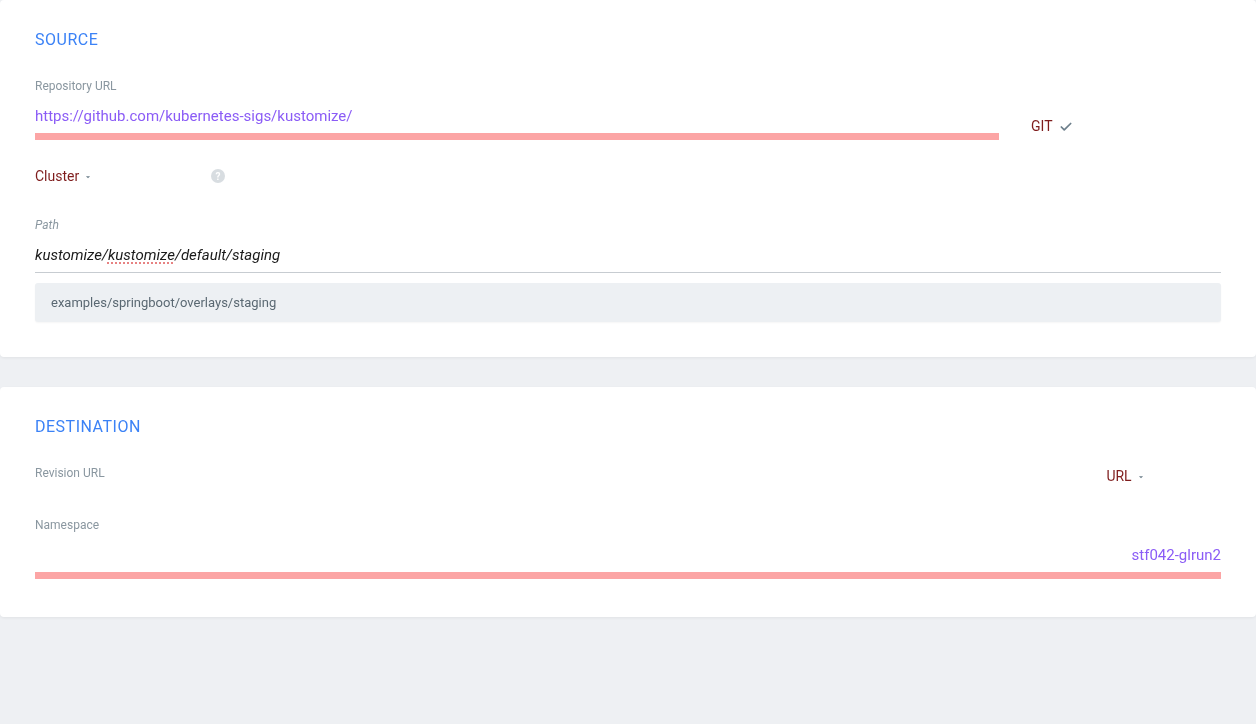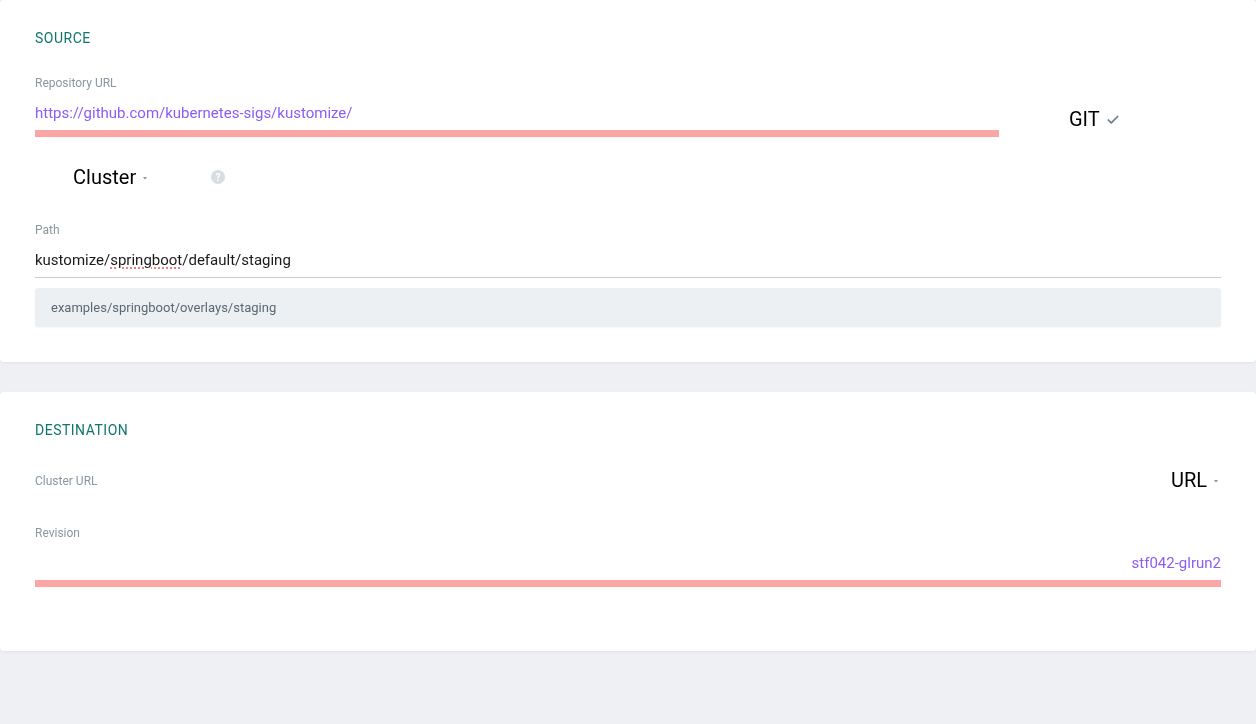--- a/index.html
+++ b/index.html
@@ -16,24 +16,24 @@
       overflow: hidden;
     }
     .card {
       background: #ffffff;
       border-radius: 4px;
       box-shadow: 0 1px 3px rgba(0,0,0,0.06);
       margin-bottom: 30px;
       padding: 30px 35px 35px 35px;
     }
     .card-title {
-      font-size: 14px;
+      font-size: 16px;
       font-weight: 400;
       letter-spacing: 0.5px;
-      color: #0f766e;
+      color: #3b82f6;
       margin-bottom: 30px;
     }
     .field-group {
       margin-bottom: 28px;
       position: relative;
     }
     .field-row {
       display: flex;
       align-items: flex-end;
       gap: 32px;
@@ -61,23 +61,22 @@
       border: none;
       border-bottom: 7px solid #fca5a5;
       font-size: 15px;
       color: #8b5cf6;
       padding: 4px 0 8px 0;
       background: transparent;
       outline: none;
       font-family: inherit;
     }
     .side-label {
-      color: #000000;
-      font-size: 20px;
-      margin-left: 38px;
+      color: #7f1d1d;
+      font-size: 14px;
     }
     .icon-check {
       display: inline-block;
       margin-left: 6px;
     }
     .icon-caret {
       display: inline-block;
       margin-left: 4px;
     }
     .icon-help {
@@ -156,51 +155,51 @@
               <path d="M7 10l5 5 5-5z"></path>
             </svg>
         </span>
         <span class="icon-help">?</span>
       </div>
     </div>
   </div>
 
   <div class="field-group" style="margin-bottom:0;">
     <div class="field-row">
-      <div class="field-main" style="flex:1; width:100%;">
+      <div class="field-main" style="flex:1; width:100%;font-style:italic;">
         <label class="field-label">Path</label>
-        <div class="path-display" contenteditable="true" style=""><span>kustomize/</span><span class="spellcheck">springboot</span><span>/default/staging</span></div>
+        <div class="path-display" contenteditable="true" style=""><span>kustomize/</span><span class="spellcheck">kustomize</span><span>/default/staging</span></div>
       </div>
     </div>
     <div class="autocomplete-dropdown">
       <div class="autocomplete-item">examples/springboot/overlays/staging</div>
     </div>
   </div>
 </div>
 
-<div class="card" style="padding-bottom:64px;">
+<div class="card" style="padding-bottom:38px;">
   <h2 class="card-title">DESTINATION</h2>
 
   <div class="field-group">
     <div class="field-row">
       <div class="field-main">
-        <label class="field-label">Cluster URL</label>
-      </div>
-      <div class="field-side" style="justify-content:flex-end;">
+        <label class="field-label">Revision URL</label>
+      </div>
+      <div class="field-side" style="justify-content:center;">
         <span class="side-label">URL</span>
         <span class="icon-caret">
           <svg width="10" height="10" viewBox="0 0 24 24" fill="#6d7f8b">
               <path d="M7 10l5 5 5-5z"></path>
             </svg>
         </span>
       </div>
     </div>
   </div>
 
   <div class="field-group" style="margin-bottom:0;">
     <div class="field-row">
       <div class="field-main" style="flex:1;">
-        <label class="field-label">Revision</label>
+        <label class="field-label">Namespace</label>
         <input class="field-input" type="text" style="width: 100%; text-align: right;" value="stf042-glrun2">
       </div>
     </div>
   </div>
 </div>
 
 </body></html>

